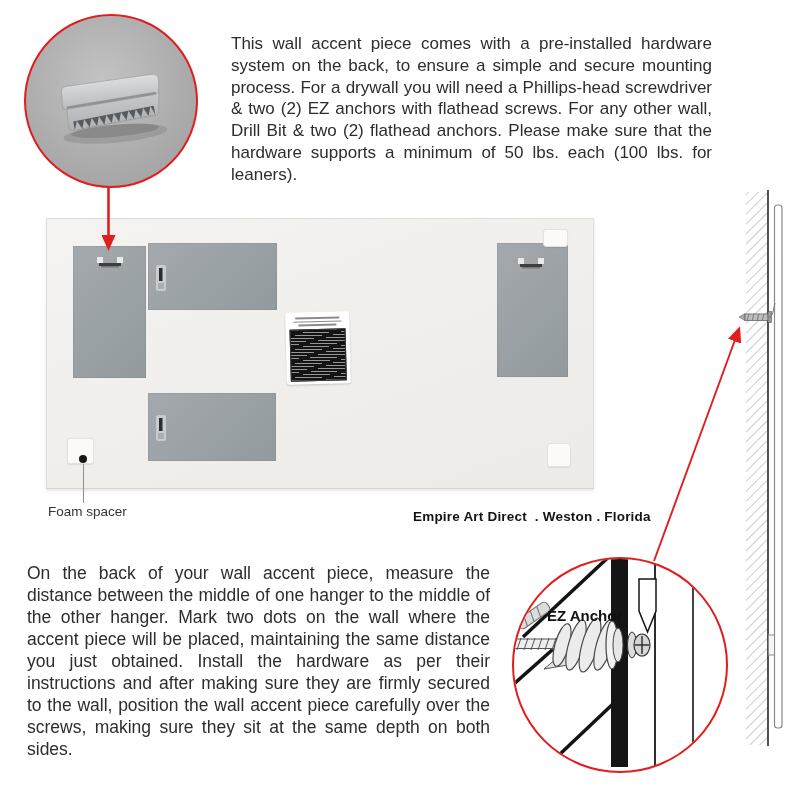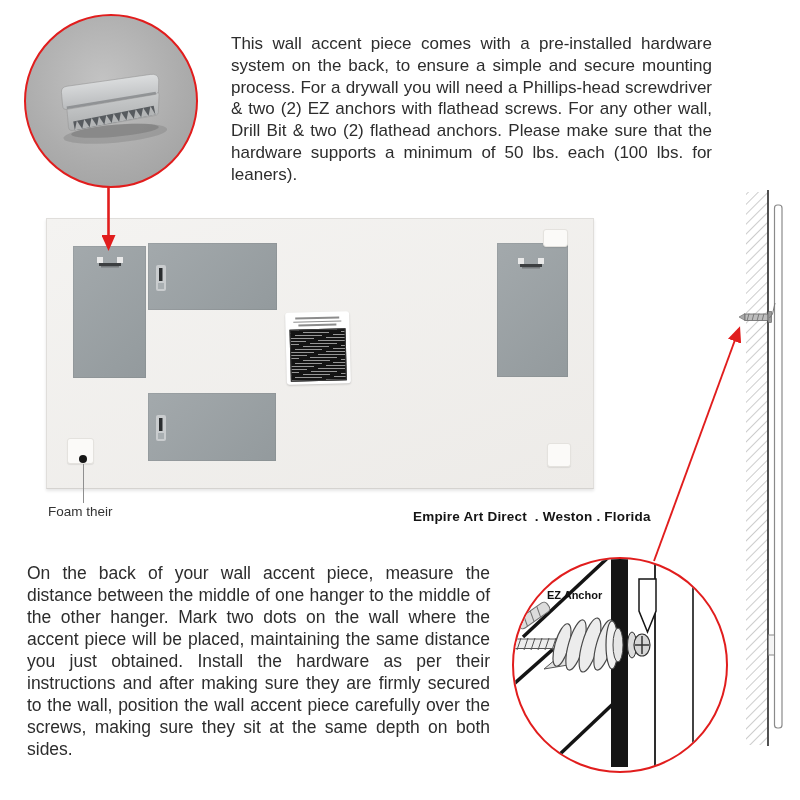--- a/index.html
+++ b/index.html
@@ -48,21 +48,21 @@
   #foam-leader{left:83px;top:464px;width:1px;height:39px;background:#8f8f8f;}
   #foam-label{left:48px;top:504px;font-size:13.5px;color:#333333;}
 
   
   #brand-line{left:382px;top:509px;font-size:13.5px;font-weight:bold;color:#141414;
               letter-spacing:0.2px;white-space:pre-wrap;padding-left:31px;}
 
   
   #anchor-circle{left:512px;top:557px;width:212px;height:212px;border:2px solid #e11d1d;
                  border-radius:50%;overflow:hidden;background:#ffffff;}
-  #ez-label{left:33px;top:30px;font-size:11px;font-weight:bold;color:#111111;position:absolute;}
+  #ez-label{left:33px;top:48px;font-size:15px;font-weight:bold;color:#111111;position:absolute;}
 
   svg{display:block;}
   .overlay{pointer-events:none;}
 </style>
 </head>
 <body>
 
 <div id="stage">
 
   <div id="hanger-circle" class="abs">
@@ -145,21 +145,21 @@
       <div id="label-black"></div>
     </div>
 
     <div id="foam-bl" class="foam"></div>
     <div id="foam-tr" class="foam"></div>
     <div id="foam-br" class="foam"></div>
   </div>
 
   <div id="foam-dot" class="abs"></div>
   <div id="foam-leader" class="abs"></div>
-  <div id="foam-label" class="abs">Foam their</div>
+  <div id="foam-label" class="abs">Foam spacer</div>
 
   <div id="brand-line" class="abs">Empire Art Direct  . Weston . Florida</div>
 
   <div id="instr-para" class="abs para">On the back of your wall accent piece, measure the distance between the middle of one hanger to the middle of the other hanger. Mark two dots on the wall where the accent piece will be placed, maintaining the same distance you just obtained. Install the hardware as per their instructions and after making sure they are firmly secured to the wall, position the wall accent piece carefully over the screws, making sure they sit at the same depth on both sides.</div>
 
   <svg class="abs" style="left:735px;top:185px;" width="60" height="570">
     <defs>
       <pattern id="wallhatch" width="7" height="7" patternUnits="userSpaceOnUse" patternTransform="rotate(45)">
         <line x1="0" y1="0" x2="0" y2="7" stroke="#9b9b9b" stroke-width="1"></line>
       </pattern>

